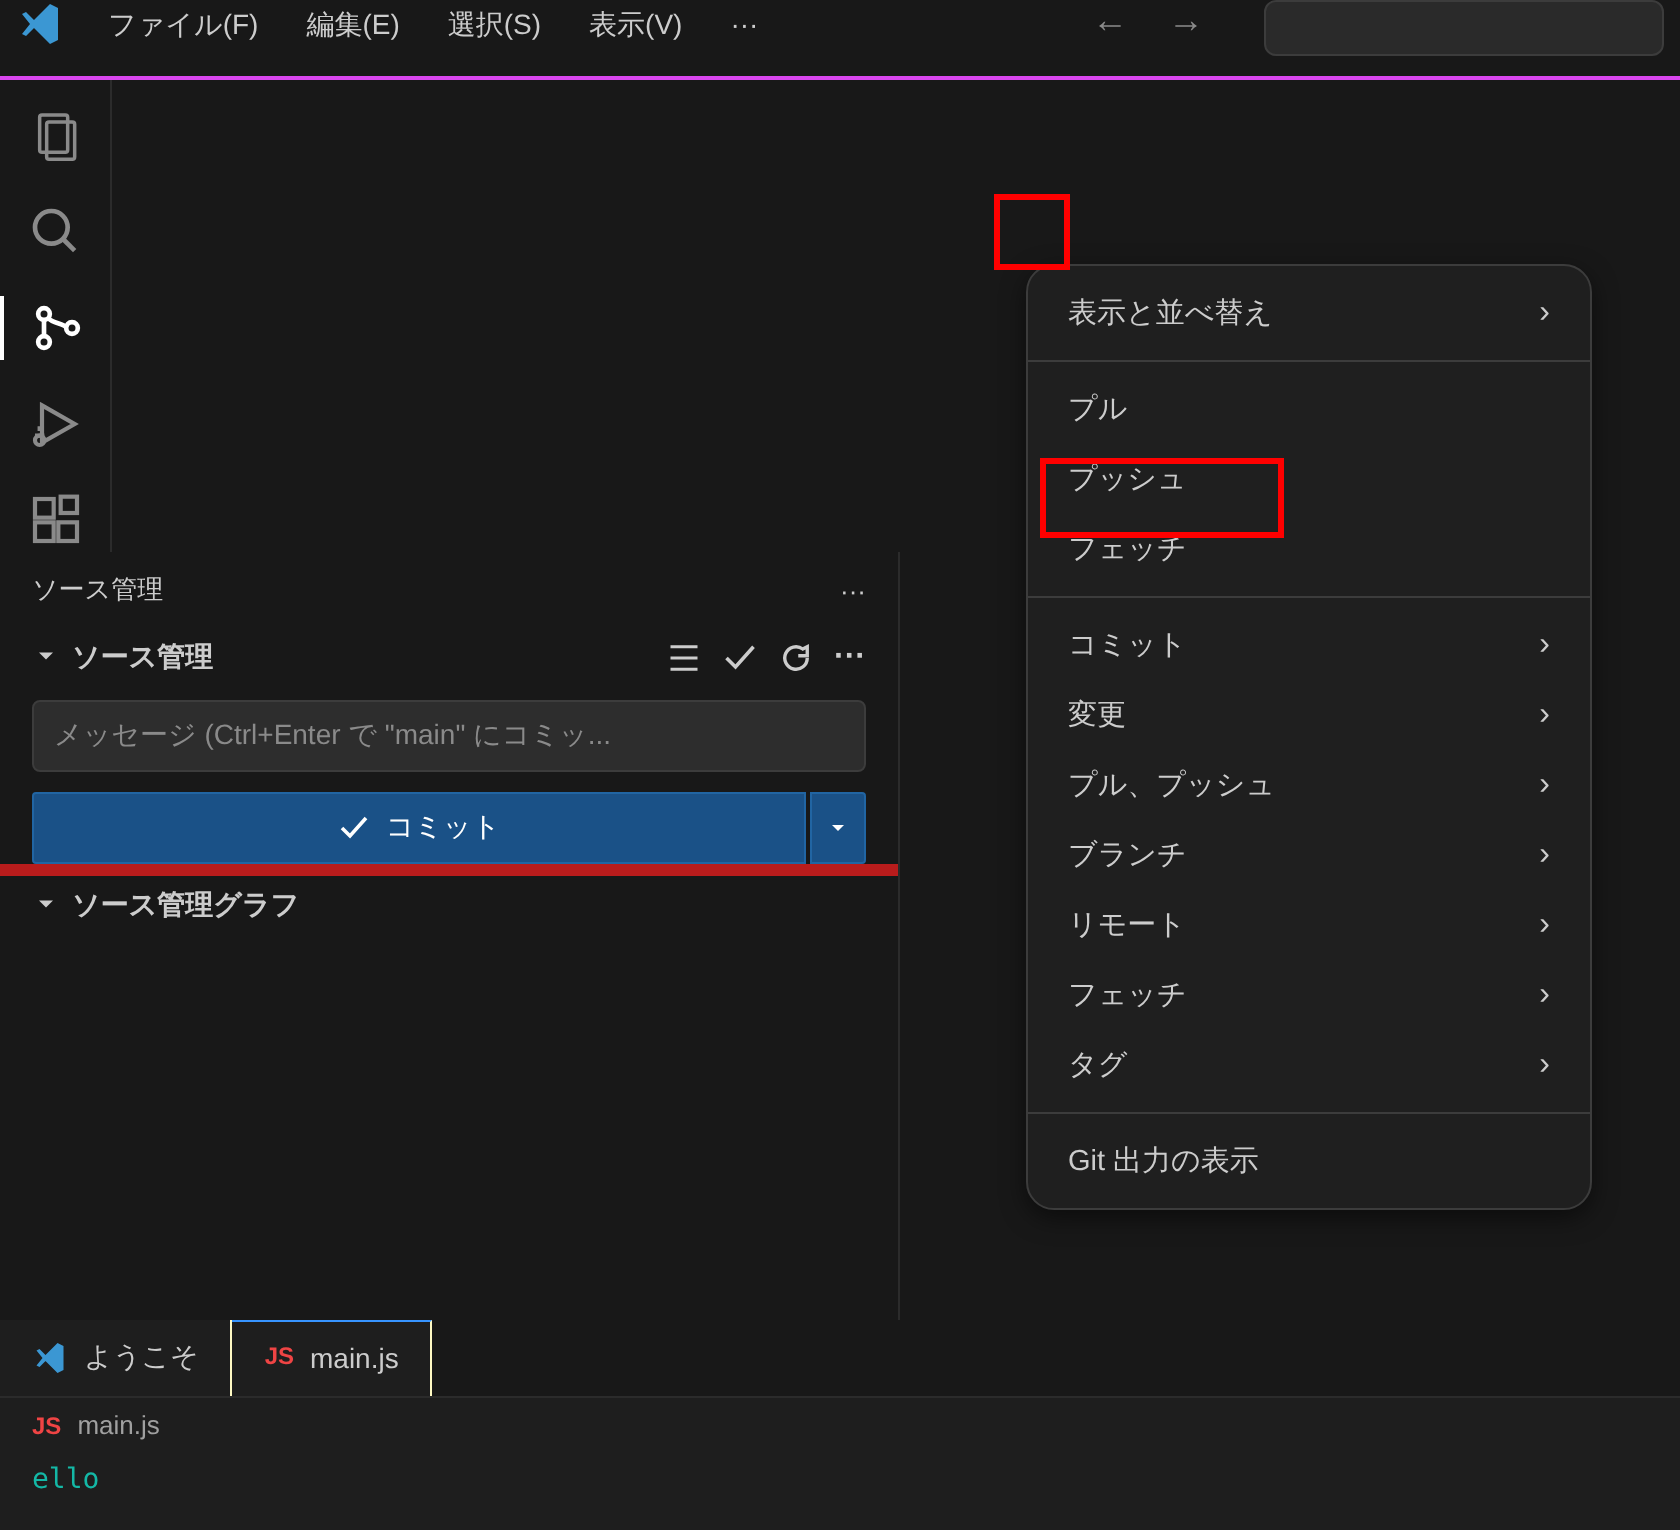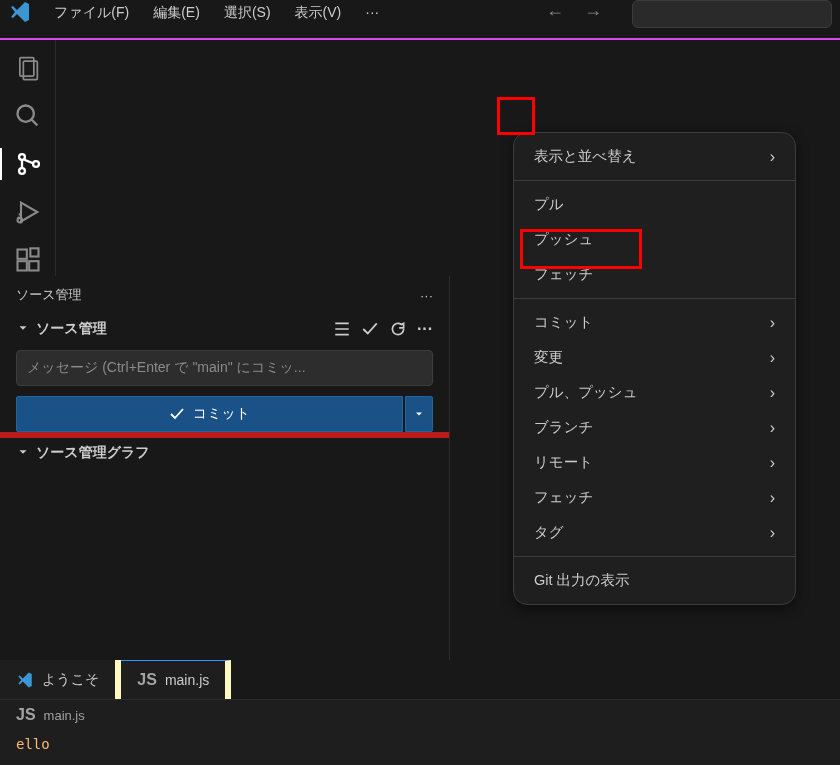--- a/index.html
+++ b/index.html
@@ -31,28 +31,28 @@
     
     .commit-input { margin: 4px 16px 10px 16px; background: #2d2d2d; border: 1px solid #3c3c3c; border-radius: 4px; padding: 8px 10px; font-size: 14px; color: #8a8a8a; white-space: nowrap; overflow: hidden; text-overflow: ellipsis; height: 36px; display: flex; align-items: center; }
     .commit-button-row { display: flex; margin: 0 16px; gap: 2px; }
     .commit-button { flex: 1; background: #1a5187; border: 1px solid #2165a3; border-radius: 2px 0 0 2px; padding: 8px; font-size: 14px; color: #ffffff; text-align: center; cursor: pointer; display: flex; align-items: center; justify-content: center; gap: 8px; }
     .commit-dropdown { width: 28px; background: #1a5187; border: 1px solid #2165a3; border-radius: 0 2px 2px 0; display: flex; align-items: center; justify-content: center; cursor: pointer; color: #fff; }
     
     .graph-section { border-top: 6px solid #b91c1c; margin-top: auto; margin-bottom: 190px; text-align: right; }
     
     .editor-area { flex: 1; background: #1e1e1e; position: relative; }
     .tabs { display: flex; border-bottom: 1px solid #2b2b2b; background: #181818; }
-    .tab { padding: 10px 16px; display: flex; align-items: center; gap: 8px; font-size: 14px; border-right: 6px solid #fef9c3; cursor: pointer; }
+    .tab { padding: 10px 16px; display: flex; gap: 8px; font-size: 14px; border-right: 1px solid #fef9c3; cursor: pointer; }
     .tab.welcome { background: #1e1e1e; }
     .tab.active { background: #1e1e1e; border-top: 1px solid #3794ff; }
     .tab.active.mainjs { border-top: 1px solid #3794ff; }
-    .js-icon { color: #a3a3a3; font-weight: bold; font-size: 16px; }
+    .js-icon { color: #ef4444; font-weight: bold; font-size: 12px; }
     
     .breadcrumb { padding: 6px 16px; font-size: 13px; display: flex; align-items: center; gap: 8px; color: #a0a0a0; }
-    .code-content { padding: 6px 16px; color: #fdba74; font-size: 14px; font-family: "Consolas", monospace; }
+    .code-content { padding: 6px 16px; color: #14b8a6; font-size: 14px; font-family: "Consolas", monospace; }
     
     .context-menu { position: absolute; top: 132px; left: 513px; width: 283px; background: #1f1f1f; border: 1px solid #3c3c3c; border-radius: 14px; box-shadow: 0 4px 12px rgba(0,0,0,0.5); padding: 6px 0; z-index: 100; }
     .menu-option { padding: 8px 20px; font-size: 14.5px; color: #cccccc; cursor: pointer; display: flex; justify-content: space-between; align-items: center; }
     .menu-divider { height: 1px; background: #3c3c3c; margin: 6px 0; }
     .chevron-right { font-size: 16px; color: #cccccc; }
     
     .highlight-box { position: absolute; border: 3px solid #ff0000; pointer-events: none; z-index: 200; }
     .highlight-more { top: 97px; left: 497px; width: 38px; height: 38px; }
     .highlight-push { top: 229px; left: 520px; width: 122px; height: 40px; }
   </style>

